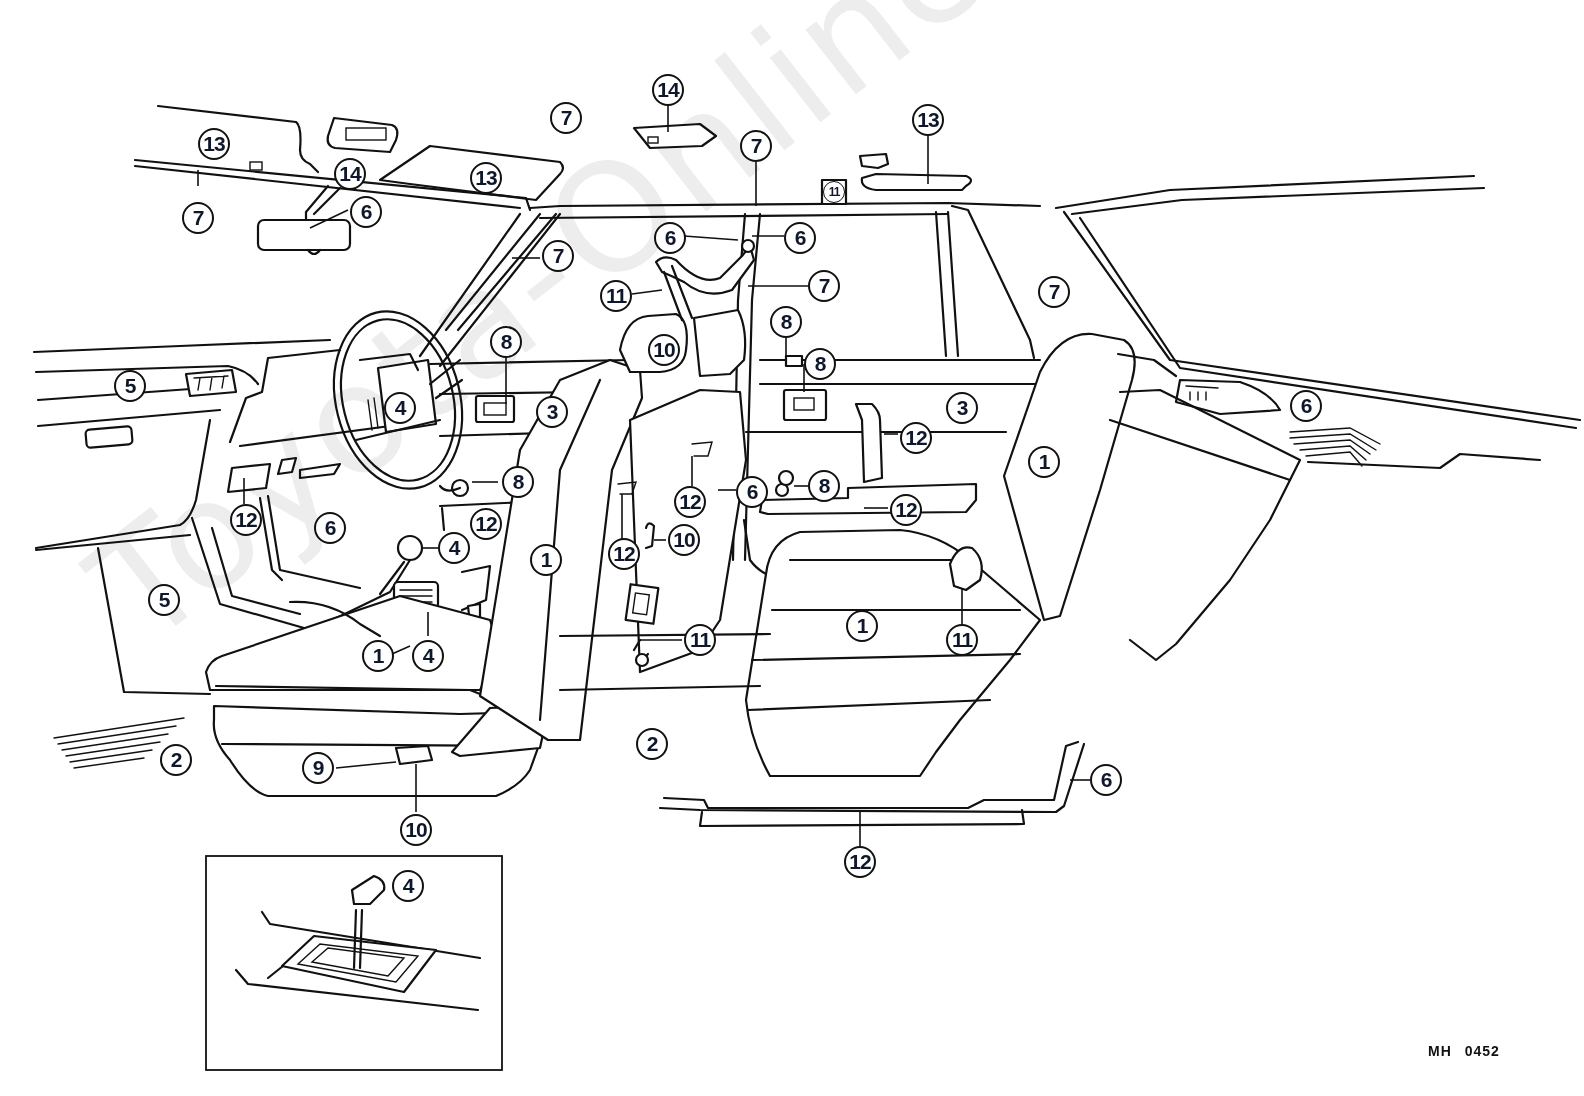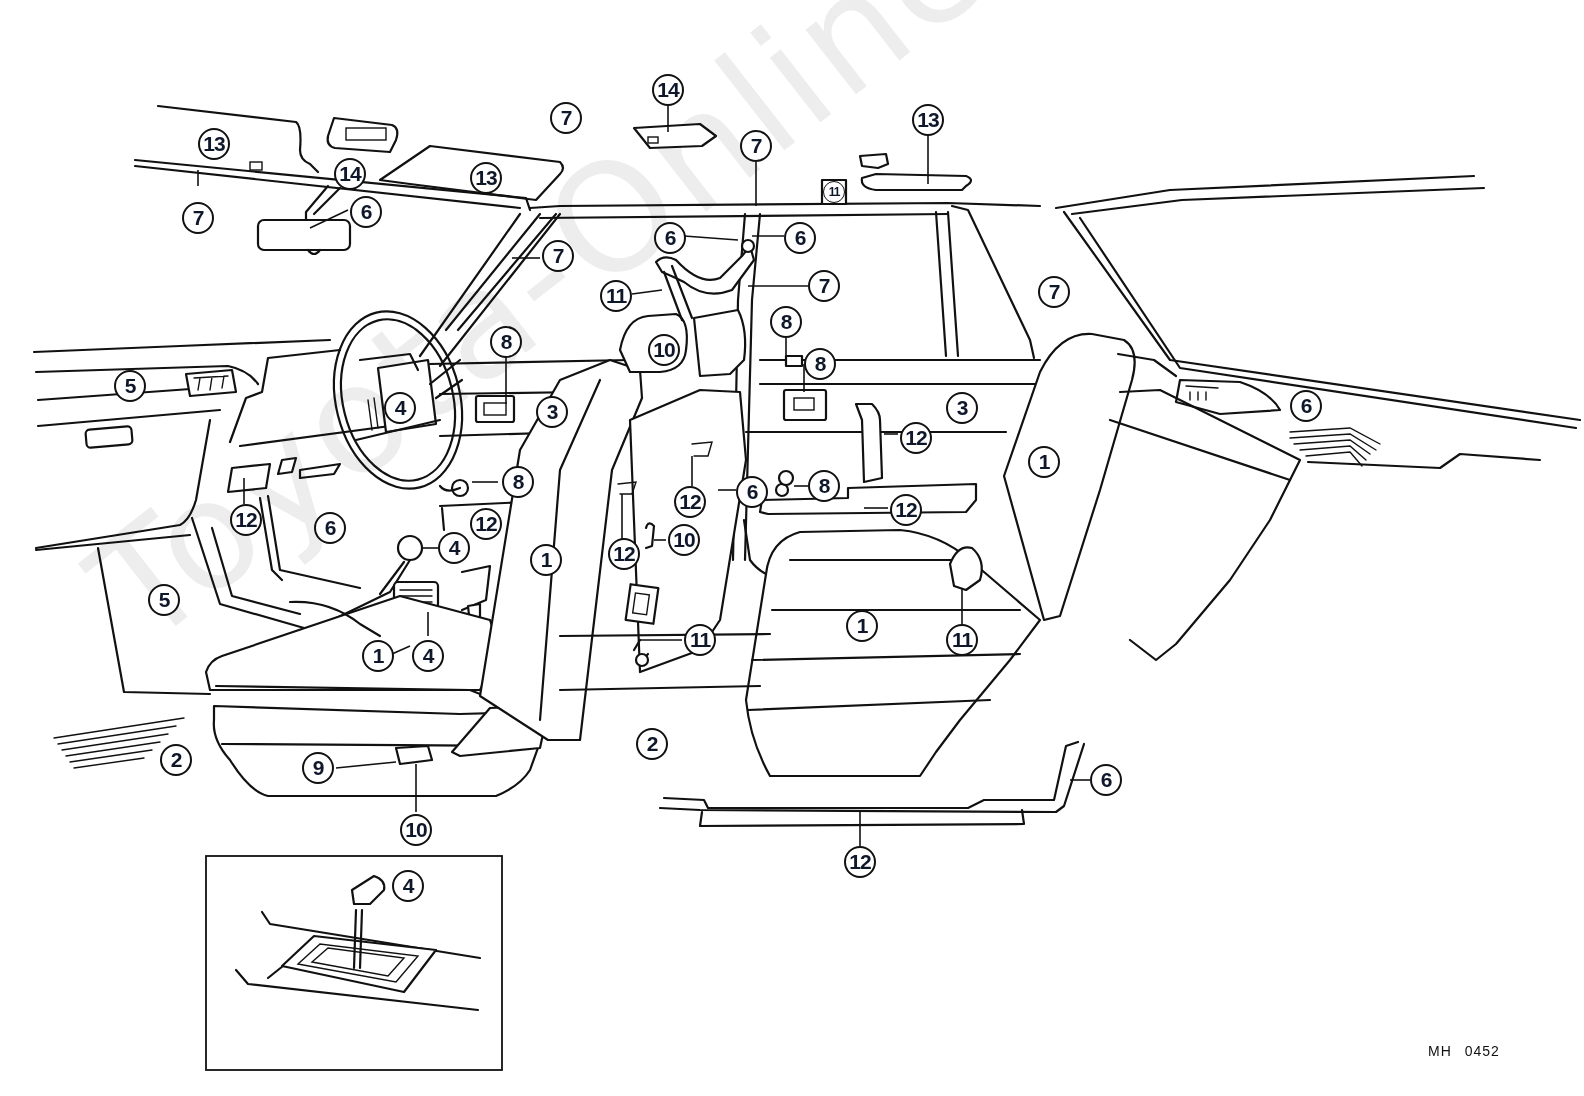--- a/index.html
+++ b/index.html
@@ -1,21 +1,21 @@
 <!DOCTYPE html>
 <html><head>
 <meta charset="utf-8">
 <style>
   html, body { margin: 0; padding: 0; background: #ffffff; }
   body { width: 1584px; height: 1096px; position: relative; overflow: hidden; font-family: "Liberation Sans", sans-serif; }
   #stage { position: absolute; left: 0; top: 0; width: 1584px; height: 1096px; }
   .watermark { position: absolute; left: 60px; top: 540px; font-family: "DejaVu Sans", sans-serif; font-size: 150px; color: #ededed; transform: rotate(-38deg); transform-origin: left top; white-space: nowrap; letter-spacing: 4px; pointer-events: none; }
   .callout { position: absolute; width: 32px; height: 32px; margin-left: -16px; margin-top: -16px; border: 2px solid #111; border-radius: 50%; background: #fff; box-sizing: border-box; display: flex; align-items: center; justify-content: center; font-family: "Liberation Sans", sans-serif; font-weight: bold; font-size: 21px; color: #0f172a; letter-spacing: -1px; }
   .callout.small { width: 22px; height: 22px; margin-left: -11px; margin-top: -11px; font-size: 12px; border-width: 1.5px; }
-  .code { position: absolute; left: 1428px; top: 1043px; font-family: "Liberation Sans", sans-serif; font-weight: normal; font-size: 14px; color: #111; letter-spacing: 1px; word-spacing: 8px; }
+  .code { position: absolute; left: 1428px; top: 1043px; font-family: "Liberation Sans", sans-serif; font-weight: bold; font-size: 14px; color: #111; letter-spacing: 1px; word-spacing: 8px; }
   svg .ln { fill: none; stroke: #111; stroke-width: 2.2; stroke-linejoin: round; stroke-linecap: round; }
   svg .th { fill: none; stroke: #111; stroke-width: 1.4; stroke-linecap: round; }
   svg .fl { fill: #fff; stroke: #111; stroke-width: 2.2; stroke-linejoin: round; }
   svg .leader { fill: none; stroke: #111; stroke-width: 1.6; }
 </style>
 </head>
 <body>
 
 <div id="stage">
 

